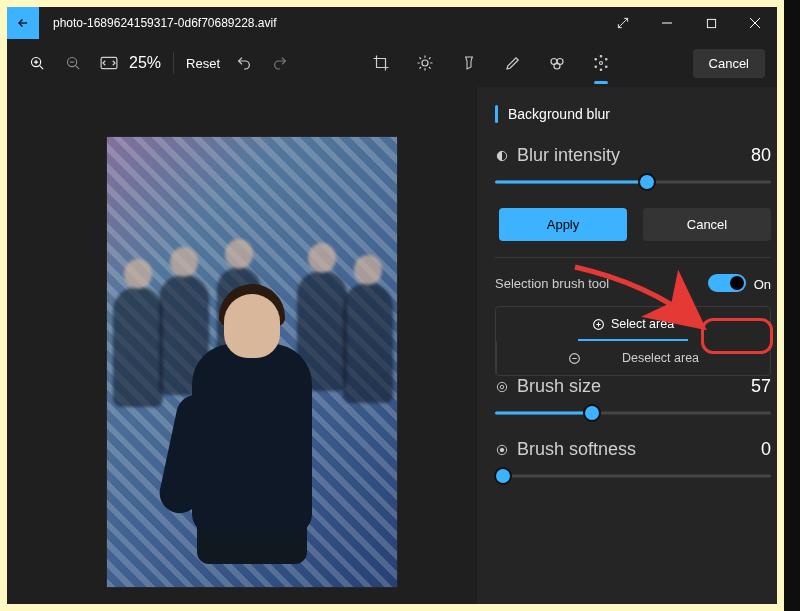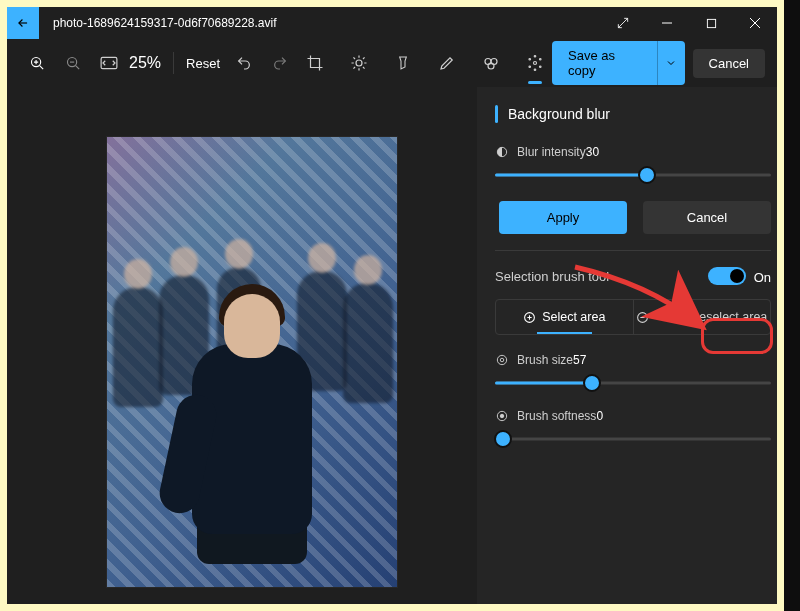--- a/index.html
+++ b/index.html
@@ -63,38 +63,38 @@
   .subject .hair{position:absolute;left:50%;transform:translateX(-50%);top:30px;width:66px;height:42px;background:#2a1a10;border-radius:34px 34px 8px 8px;}
   .subject .arm{position:absolute;top:140px;left:6px;width:40px;height:120px;background:#0e1826;border-radius:20px;transform:rotate(12deg);}
   .subject .legs{position:absolute;left:50%;transform:translateX(-50%);top:250px;width:110px;height:60px;background:#101820;border-radius:12px;}
   .crowd{position:absolute;left:0;right:0;top:120px;height:200px;}
   .crowd .p{position:absolute;width:50px;height:120px;background:rgba(20,30,45,.6);border-radius:24px 24px 8px 8px;filter:blur(1.5px);}
   .crowd .p::before{content:"";position:absolute;left:50%;transform:translateX(-50%);top:-28px;width:28px;height:30px;background:rgba(210,180,160,.7);border-radius:50%;}
   
   .side-panel{width:300px;background:var(--panel);padding:18px 6px 14px 18px;box-sizing:border-box;overflow:auto;}
   .panel-title{display:flex;align-items:center;font-size:14px;color:var(--text);margin-bottom:22px;}
   .panel-title::before{content:"";display:block;width:3px;height:18px;background:var(--accent);margin-right:10px;border-radius:2px;}
-  .row{display:flex;align-items:center;justify-content:flex-start;font-size:12px;color:var(--text-dim);}
+  .row{display:flex;align-items:center;justify-content:space-between;font-size:18px;color:var(--text-dim);}
   .row .lbl{display:flex;align-items:center;gap:8px;}
   .row .val{color:var(--text);}
   .slider{position:relative;height:20px;margin:6px 0 16px 0;}
   .slider .track{position:absolute;left:0;right:0;top:50%;height:3px;background:#454545;border-radius:2px;transform:translateY(-50%);}
   .slider .fill{position:absolute;left:0;top:50%;height:3px;background:var(--accent);border-radius:2px;transform:translateY(-50%);}
   .slider .thumb{position:absolute;top:50%;width:14px;height:14px;background:var(--accent);border:2px solid #111;border-radius:50%;transform:translate(-50%,-50%);}
   .btn-row{display:flex;gap:16px;margin:6px 0 16px 4px;}
   .btn{flex:1;padding:9px 0;text-align:center;font-size:13px;border-radius:4px;cursor:pointer;}
   .btn.primary{background:var(--accent);color:#000;}
   .btn.secondary{background:var(--btn-dark);color:var(--text);}
   .hr{height:1px;background:var(--divider);margin:4px 0 16px 0;}
   .toggle-row{display:flex;align-items:center;justify-content:space-between;margin-bottom:14px;}
   .toggle-row .tlabel{font-size:13px;color:var(--text-dim);}
   .toggle-wrap{display:flex;align-items:flex-end;gap:8px;}
   .toggle{width:38px;height:18px;background:var(--accent);border-radius:10px;position:relative;cursor:pointer;}
   .toggle .knob{position:absolute;right:2px;top:2px;width:14px;height:14px;background:#000;border-radius:50%;}
-  .seg{display:flex;border:1px solid var(--divider);border-radius:4px;overflow:hidden;margin-bottom:18px;}
+  .seg{display:flex;border:1px solid var(--divider);border-radius:4px;overflow:hidden;flex-direction:column;}
   .seg .opt{flex:1;text-align:center;padding:10px 0;font-size:12.5px;color:var(--text-dim);cursor:pointer;display:flex;align-items:center;justify-content:center;gap:6px;position:relative;}
   .seg .opt.active{color:var(--text);}
   .seg .opt.active::after{content:"";position:absolute;bottom:0;left:30%;right:30%;height:2px;background:var(--accent);}
   .seg .opt + .opt{border-left:1px solid var(--divider);gap:41px;}
   .mini-ico{width:14px;height:14px;display:inline-flex;}
   
   .annot{position:absolute;pointer-events:none;}
   .annot.box{border:3px solid #e53935;border-radius:12px;}
   .annot.arrow svg{overflow:visible;}
 </style>
@@ -211,28 +211,20 @@
             <circle cx="5" cy="7" r="1"></circle>
             <circle cx="19" cy="7" r="1"></circle>
             <circle cx="5" cy="17" r="1"></circle>
             <circle cx="19" cy="17" r="1"></circle>
             <circle cx="12" cy="3" r="1"></circle>
             <circle cx="12" cy="21" r="1"></circle>
           </svg>
       </div>
     </div>
 
-    <div class="save-split">
-      <div class="save-main">Save as copy</div>
-      <div class="save-drop">
-        <svg width="12" height="12" viewBox="0 0 24 24" fill="none" stroke="#000" stroke-width="2">
-            <path d="M6 9l6 6 6-6"></path>
-          </svg>
-      </div>
-    </div>
     <div class="cancel-top">Cancel</div>
   </div>
 
   <div class="content">
 
     <div class="canvas-area">
       <div class="image-frame">
         <div class="stripes"></div>
         <div class="crowd">
           <div class="p" style="left:6px;top:30px;"></div>
@@ -257,21 +249,21 @@
       <div class="row">
         <span class="lbl">
           <span class="mini-ico">
             <svg width="14" height="14" viewBox="0 0 24 24" fill="none" stroke="#cfcfcf" stroke-width="1.6">
                 <circle cx="12" cy="12" r="8"></circle>
                 <path d="M12 4a8 8 0 0 0 0 16z" fill="#cfcfcf" stroke="none"></path>
               </svg>
           </span>
           <span>Blur intensity</span>
         </span>
-        <span class="val">30</span>
+        <span class="val">80</span>
       </div>
       <div class="slider">
         <div class="track"></div>
           <div class="fill" style="width:55%"></div>
           <div class="thumb" style="left:55%"></div>
       </div>
 
       <div class="btn-row">
         <div class="btn primary">Apply</div>
         <div class="btn secondary">Cancel</div>

